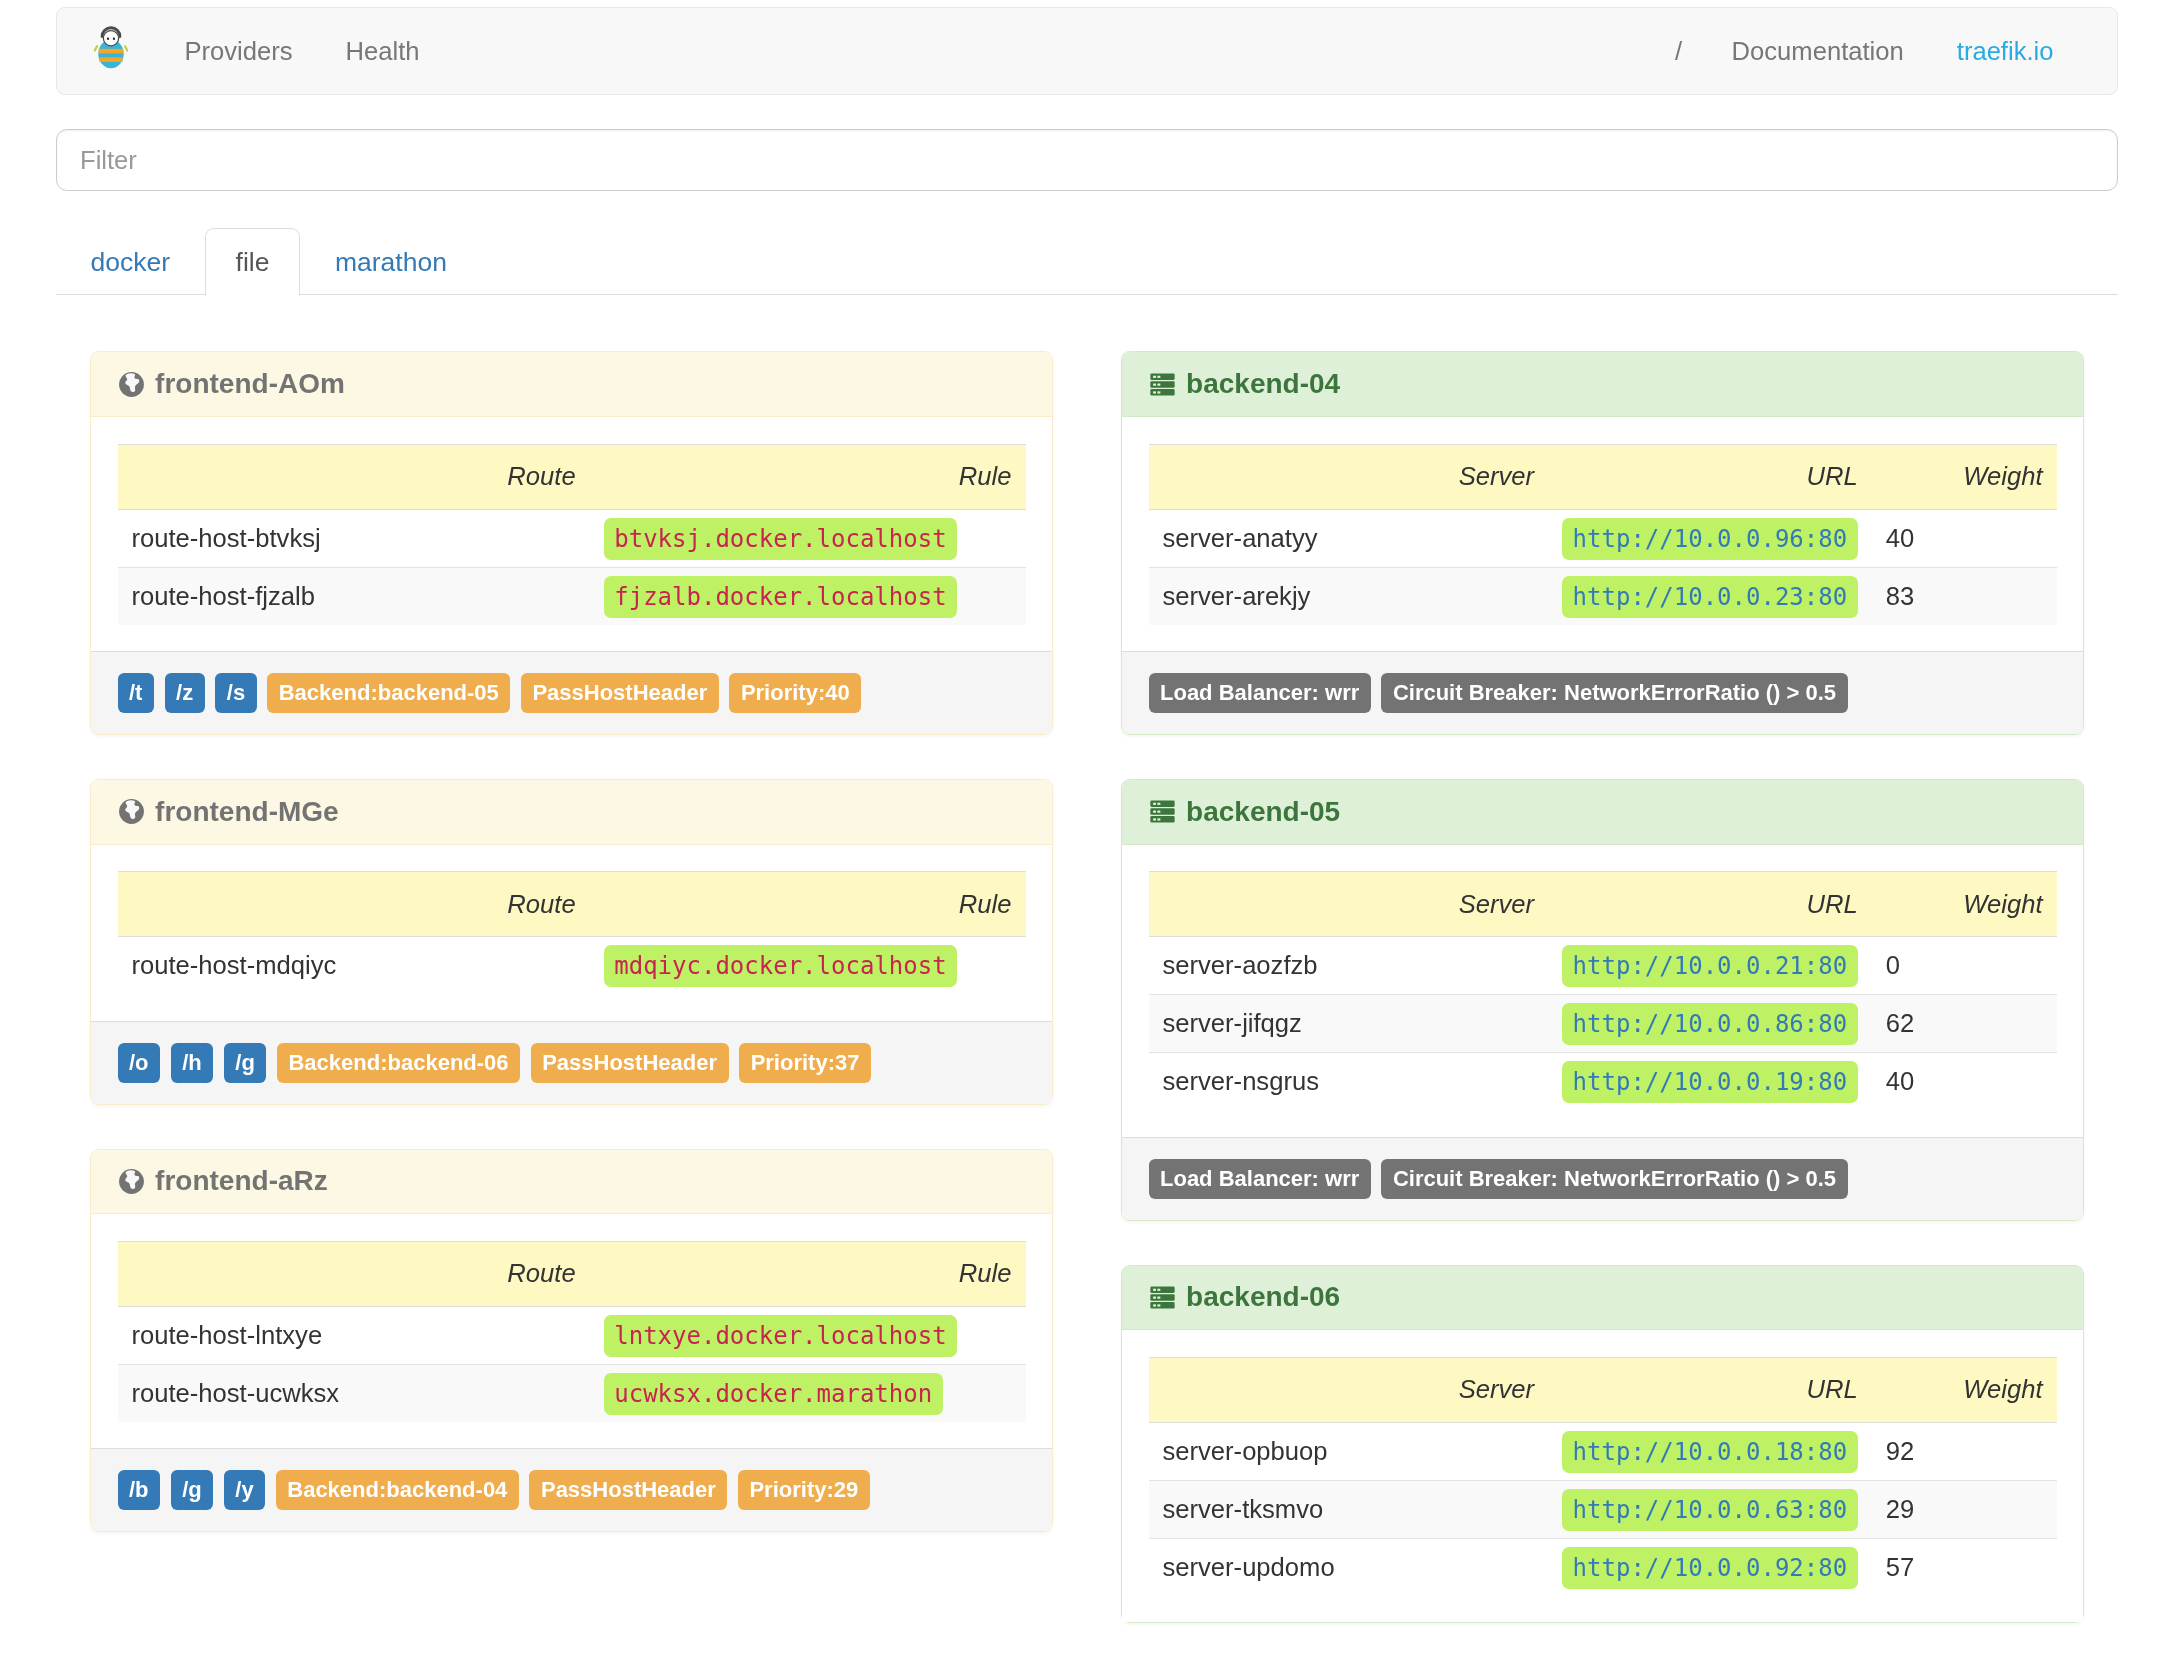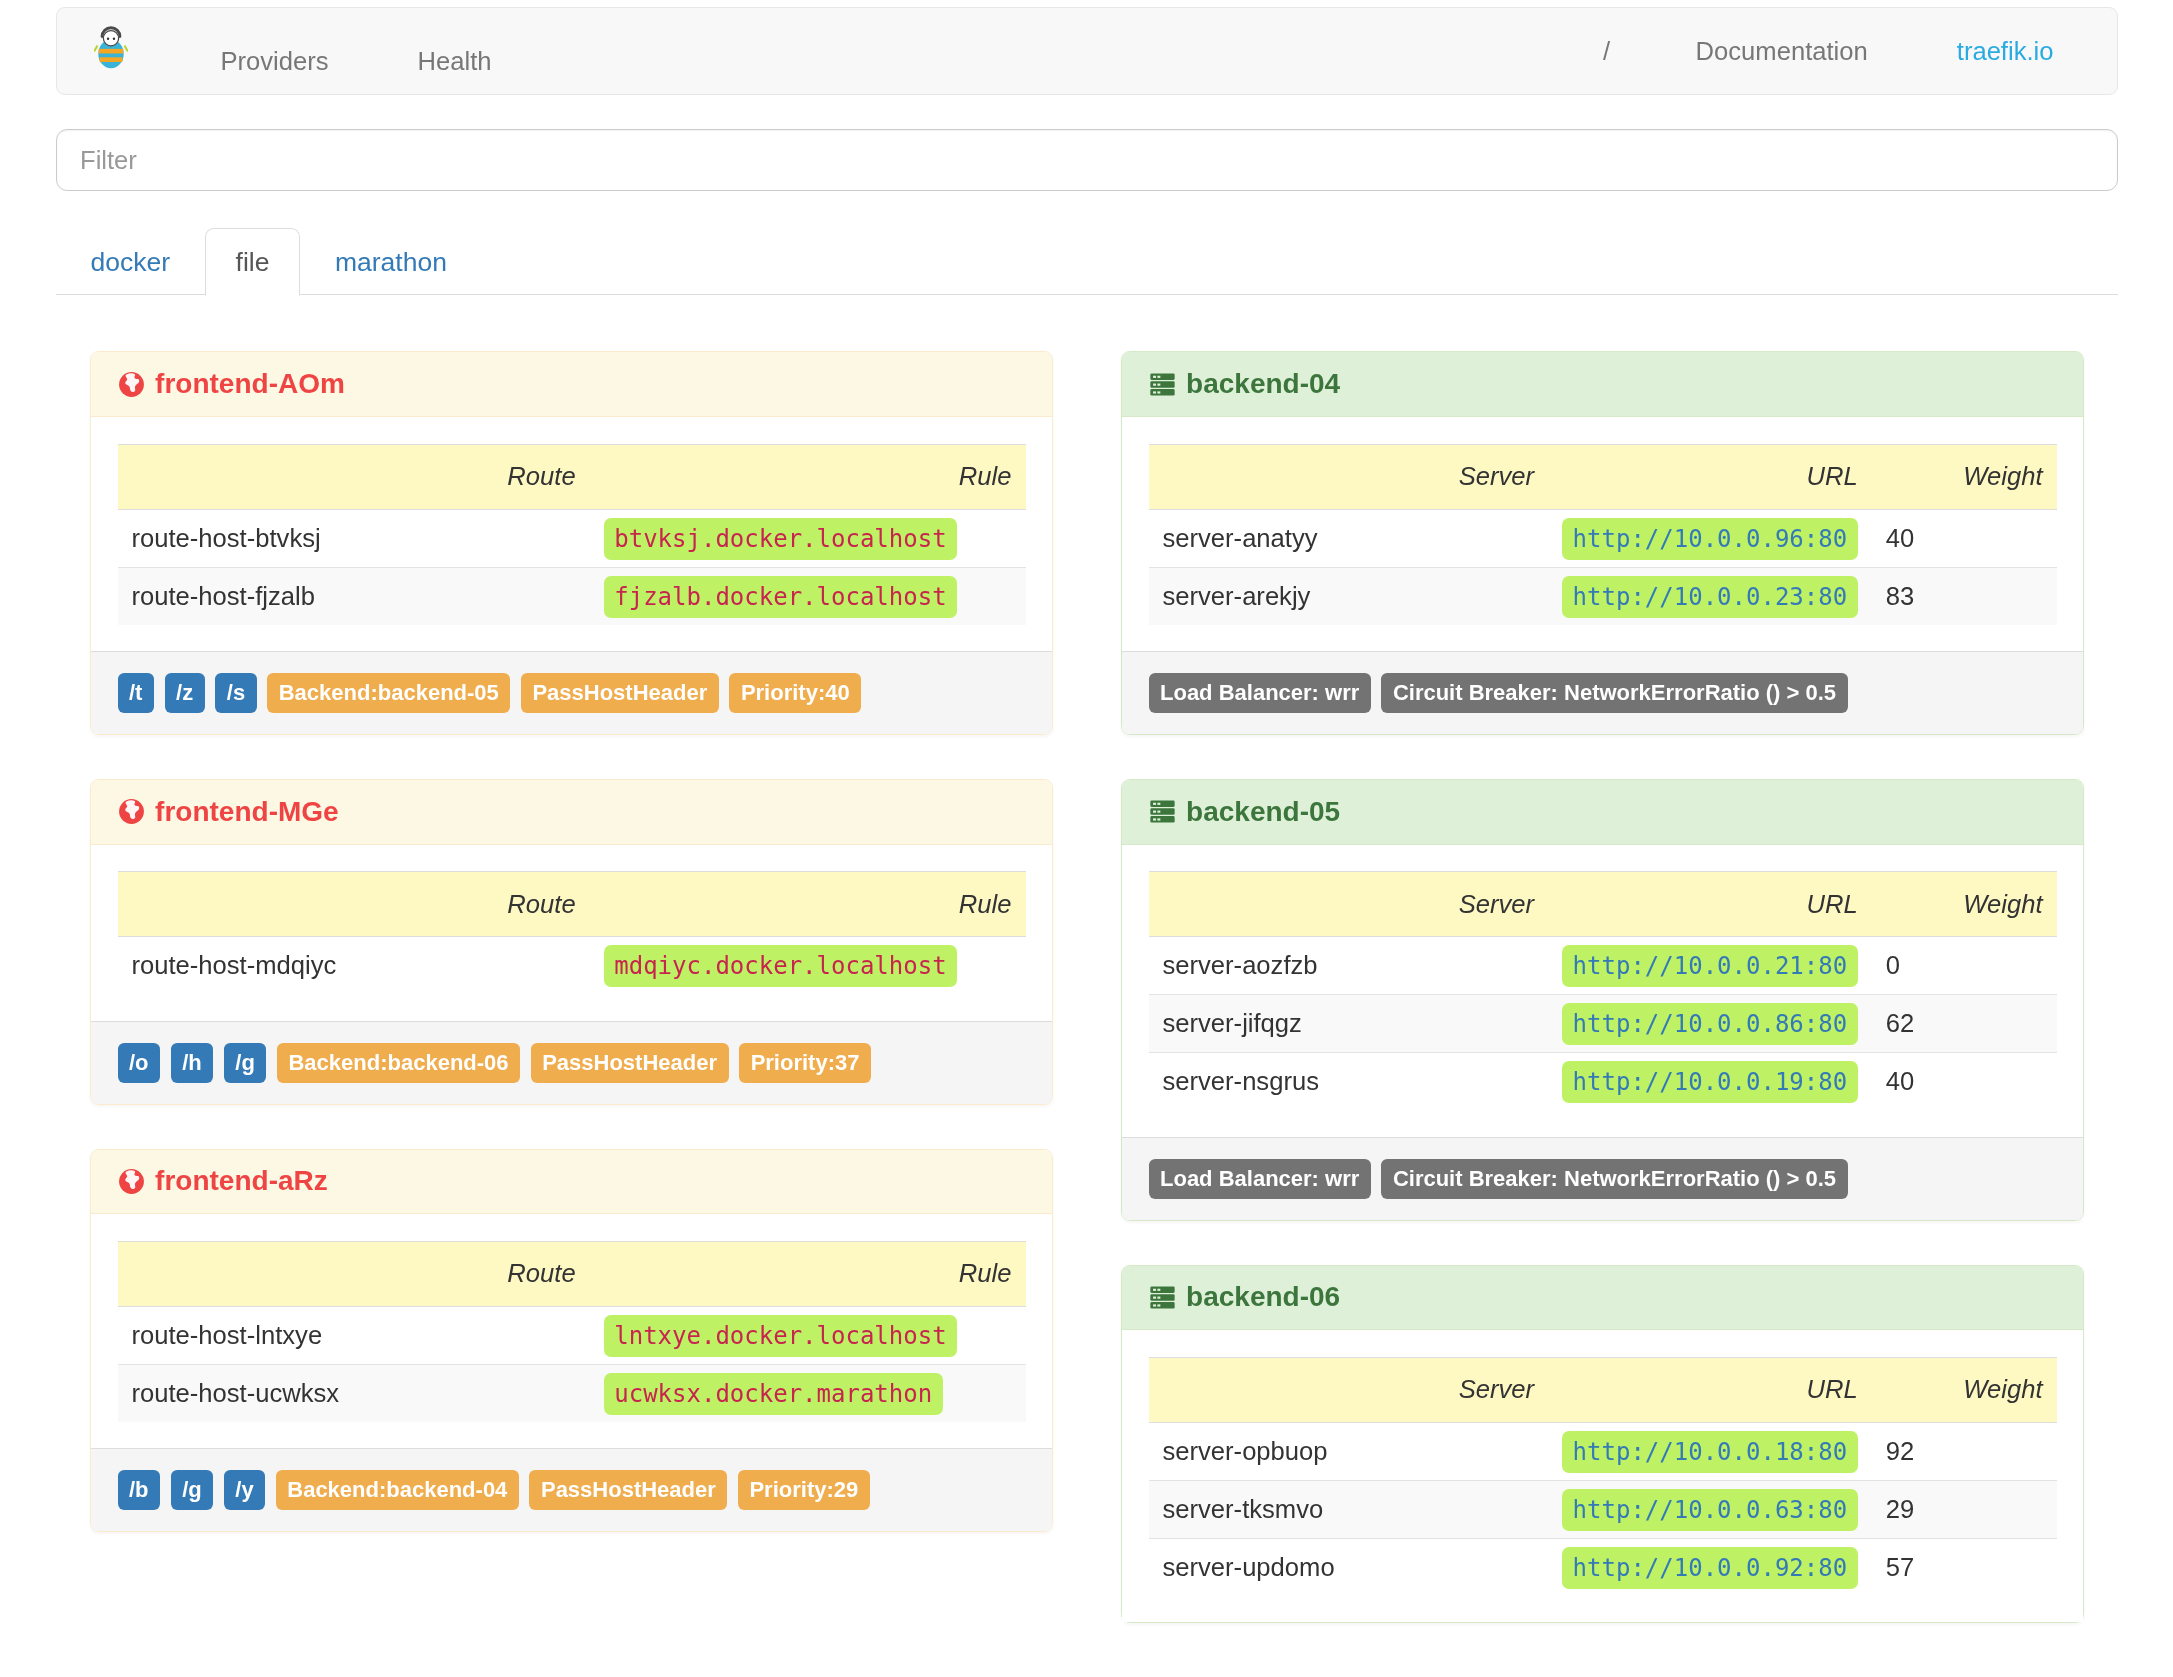--- a/index.html
+++ b/index.html
@@ -7,21 +7,21 @@
     width:2174px;height:1678px;overflow:hidden;background:#fff;
     font-family:"Liberation Sans",sans-serif;color:#333;font-size:25px;
   }
   
   .navbar{
     margin:7px 56px 0;height:88px;background:#f8f8f8;
     border:1.8px solid #e7e7e7;border-radius:8.8px;
     display:flex;align-items:center;justify-content:space-between;
     padding:0 37px;box-sizing:border-box;
   }
-  .nav-group{display:flex;align-items:flex-end;gap:36px;}
+  .nav-group{display:flex;align-items:center;}
   .brand{display:flex;align-items:center;margin-right:30px;cursor:pointer;}
   .nav-link{color:#777;text-decoration:none;padding:0 26.5px;font-size:25.6px;cursor:pointer;}
   .nav-sep{color:#777;padding:0 23px;font-size:25.6px;}
   .brand-link{color:#29abe2;}
   
   .filter-wrap{margin:34px 56px 0;}
   .filter{
     width:100%;height:62px;box-sizing:border-box;border:1.8px solid #ccc;border-radius:11px;
     font-size:25.6px;padding:0 23px;color:#555;outline:none;
     font-family:"Liberation Sans",sans-serif;box-shadow:inset 0 0.9px 1.8px rgba(0,0,0,.06);
@@ -42,21 +42,21 @@
   .columns{margin:56px 56px 0;display:grid;grid-template-columns:1fr 1fr;align-items:start;}
   .col{padding:0 34px;}
   
   .card{border-radius:8.8px;margin-bottom:44px;box-shadow:0 1.8px 3.5px rgba(0,0,0,.04);border:1.8px solid;}
   .card.frontend{border-color:#faebcc;}
   .card.backend{border-color:#d6e9c6;}
   .card-heading{
     padding:12.4px 26.5px;font-weight:bold;font-size:28px;border-radius:7px 7px 0 0;
     display:flex;align-items:center;border-bottom:1.8px solid;min-height:39px;
   }
-  .frontend .card-heading{background:#fcf8e3;color:#ef4444;border-bottom-color:#faebcc;align-items:center;}
+  .frontend .card-heading{background:#fcf8e3;color:#737373;border-bottom-color:#faebcc;align-items:center;}
   .backend  .card-heading{background:#dff0d8;color:#3c763d;border-bottom-color:#d6e9c6;}
   .card-heading .icn{display:inline-flex;margin-right:10.6px;}
   .card-body{padding:26.5px;background:#fff;}
   table.tbl{width:100%;border-collapse:collapse;font-size:25.6px;}
   .tbl th{
     font-style:italic;font-weight:normal;text-align:right;color:#333;
     background:#fef9c3;padding:17.6px 14px;border-top:1.8px solid #ddd;border-bottom:1.8px solid #ddd;
   }
   .tbl td{padding:14px 14px;vertical-align:middle;}
   .tbl tbody tr:nth-child(even){background:#f9f9f9;}

